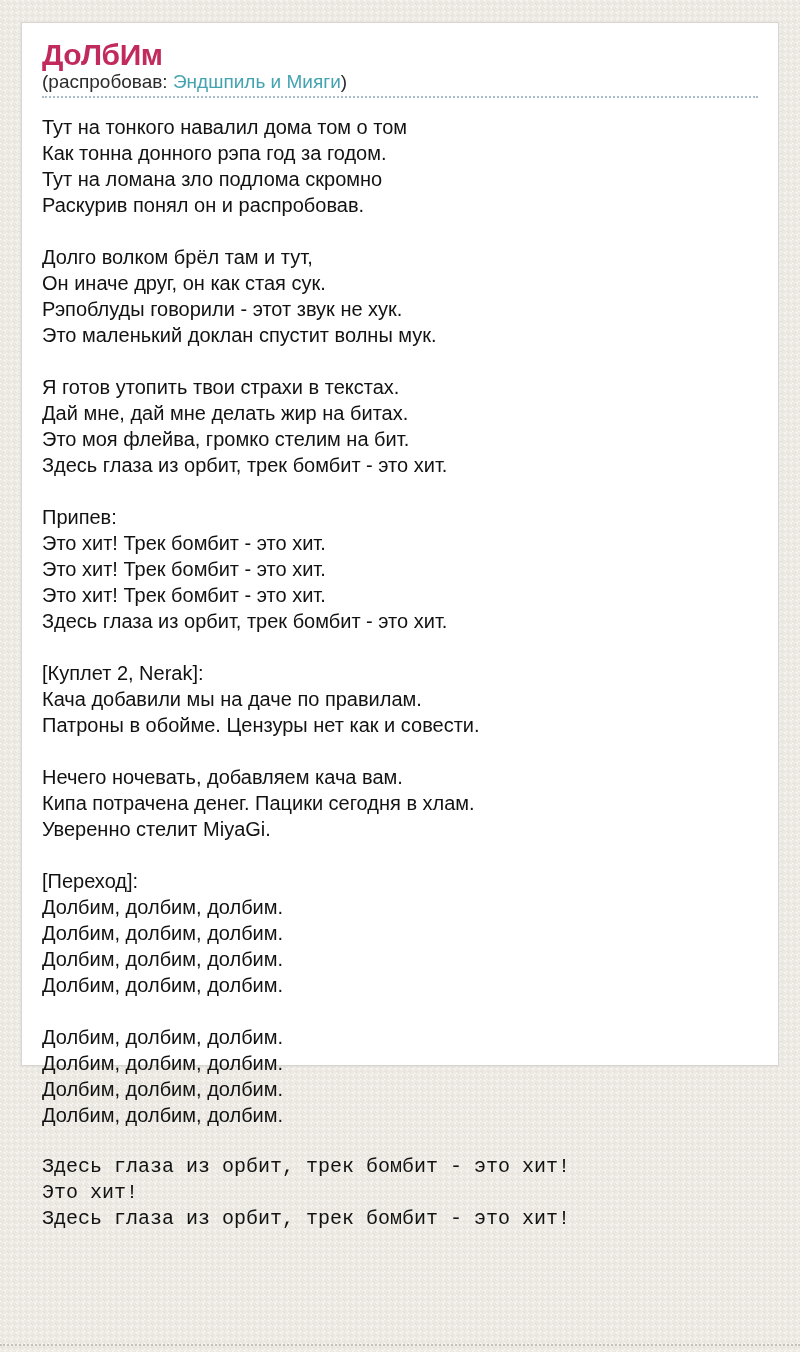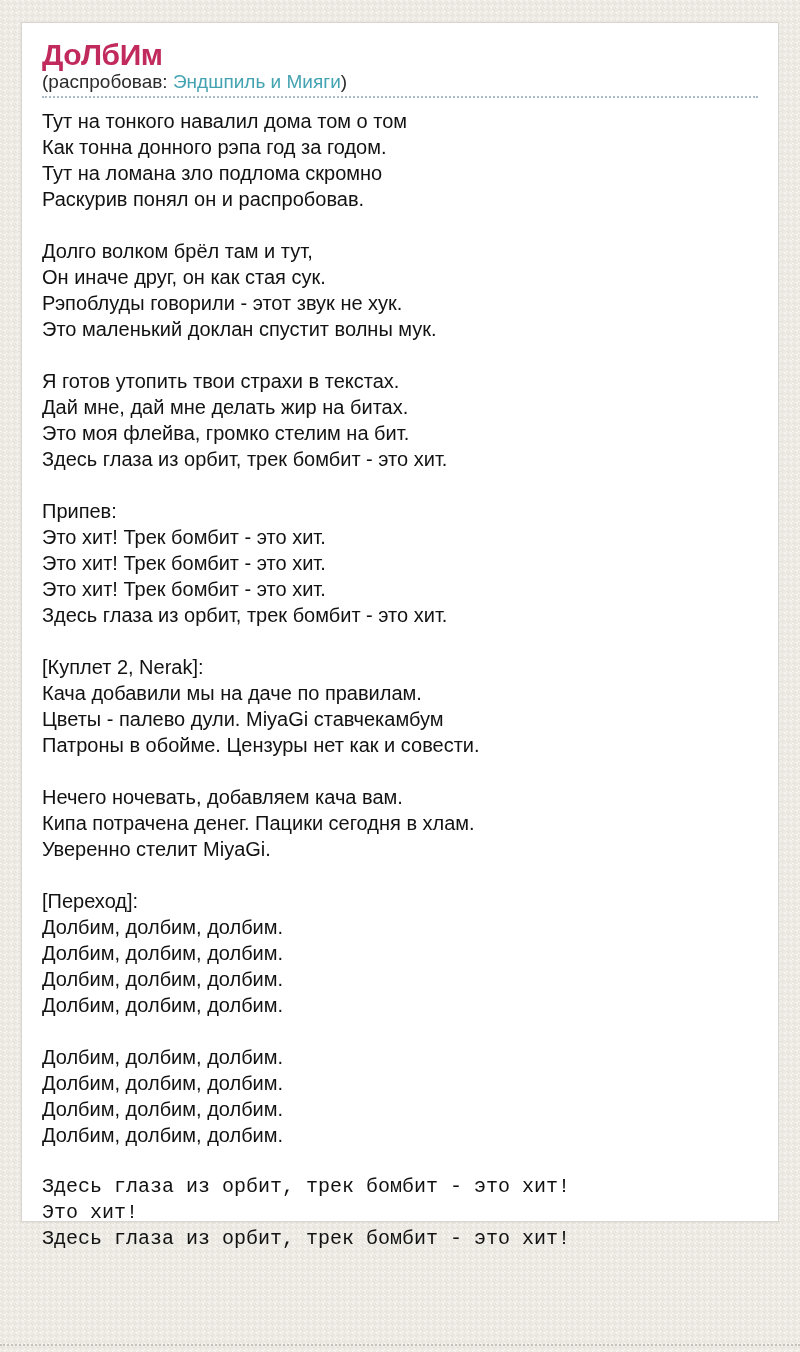--- a/index.html
+++ b/index.html
@@ -18,21 +18,21 @@
       linear-gradient(45deg, rgba(255,255,255,0.45) 25%, transparent 25%, transparent 75%, rgba(255,255,255,0.45) 75%),
       linear-gradient(45deg, rgba(120,110,95,0.05) 25%, transparent 25%, transparent 75%, rgba(120,110,95,0.05) 75%);
     background-size: 6px 6px, 6px 6px;
     background-position: 0 0, 3px 3px;
   }
   .card {
     position: absolute;
     left: 21px;
     top: 22px;
     width: 758px;
-    height: 1200px;
+    height: 1044px;
     box-sizing: border-box;
     background: #ffffff;
     border: 1px solid #d9d5cf;
     box-shadow: 0 1px 2px rgba(0,0,0,0.06);
     padding: 16px 20px 0 20px;
   }
   h1.song-title {
     margin: 0;
     font-size: 30px;
     line-height: 32px;
@@ -47,21 +47,21 @@
     padding-bottom: 4px;
     border-bottom: 2px dotted #a9bcca;
     white-space: nowrap;
   }
   .artist-link {
     color: #44a3b1;
     text-decoration: none;
     cursor: pointer;
   }
   .lyrics {
-    margin-top: 10px;
+    margin-top: 16px;
     font-size: 20px;
     line-height: 26px;
     color: #121212;
   }
   .stanza { margin-bottom: 26px; }
   .stanza:last-child { margin-bottom: 0; font-family: Liberation Mono, monospace; }
   .line { white-space: pre; }
   .footer-line {
     position: absolute;
     left: 0;
@@ -102,21 +102,20 @@
       <div class="stanza">
         <div class="line">Припев:</div>
         <div class="line">Это хит! Трек бомбит - это хит.</div>
         <div class="line">Это хит! Трек бомбит - это хит.</div>
         <div class="line">Это хит! Трек бомбит - это хит.</div>
         <div class="line">Здесь глаза из орбит, трек бомбит - это хит.</div>
       </div>
       <div class="stanza">
         <div class="line">[Куплет 2, Nerak]:</div>
         <div class="line">Кача добавили мы на даче по правилам.</div>
-        <div class="line">Цветы - палево дули. MiyaGi ставчекамбум</div>
         <div class="line">Патроны в обойме. Цензуры нет как и совести.</div>
       </div>
       <div class="stanza">
         <div class="line">Нечего ночевать, добавляем кача вам.</div>
         <div class="line">Кипа потрачена денег. Пацики сегодня в хлам.</div>
         <div class="line">Уверенно стелит MiyaGi.</div>
       </div>
       <div class="stanza">
         <div class="line">[Переход]:</div>
         <div class="line">Долбим, долбим, долбим.</div>

